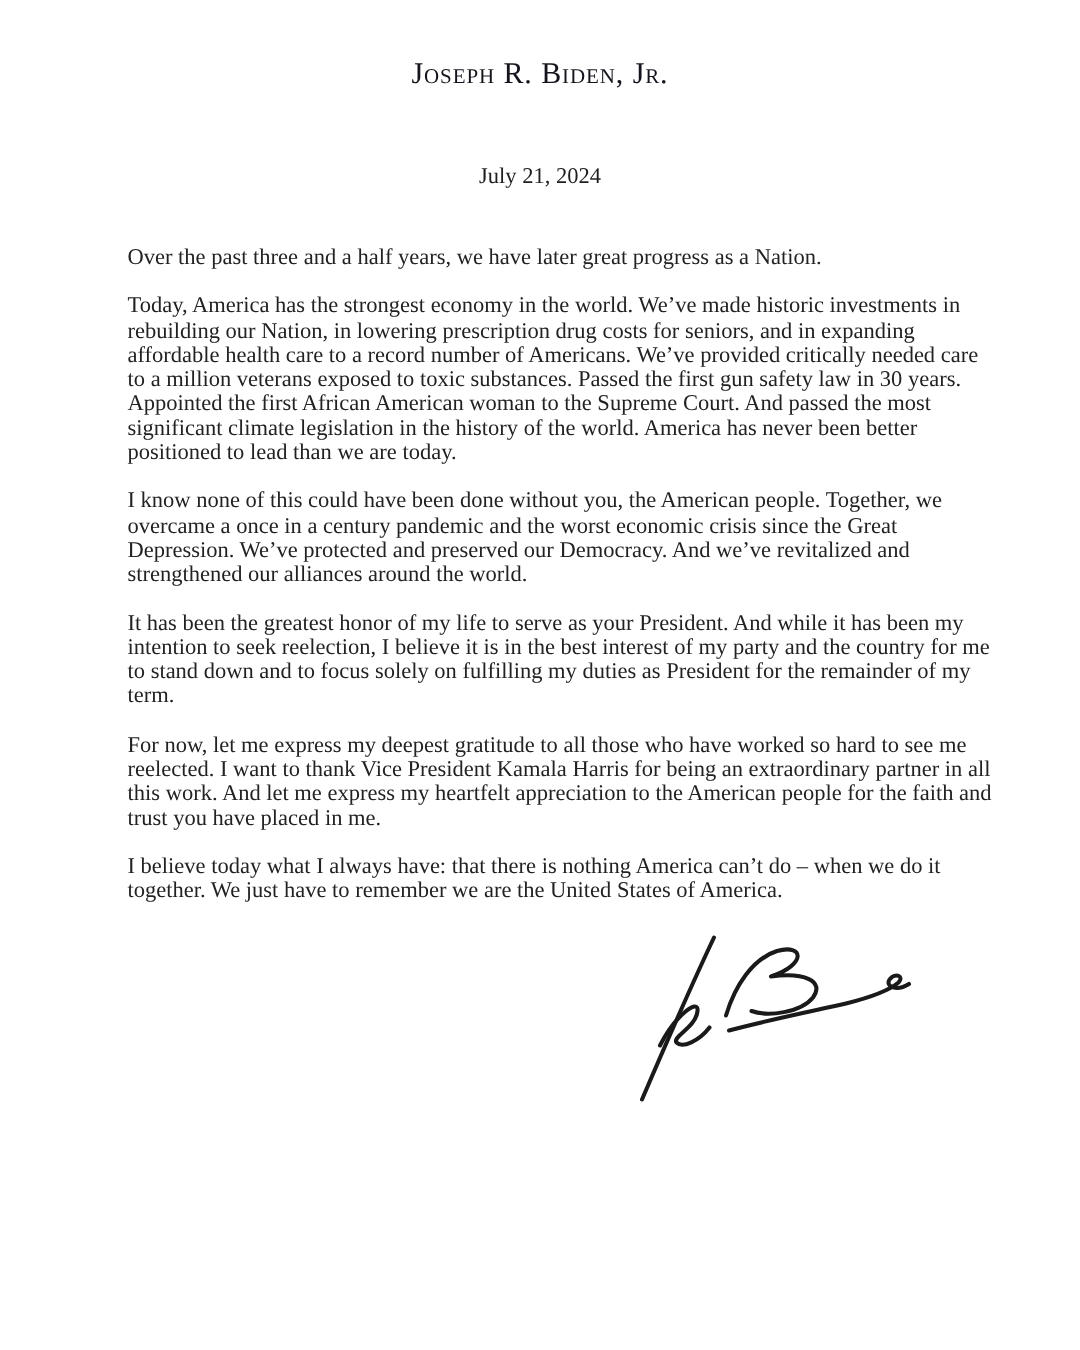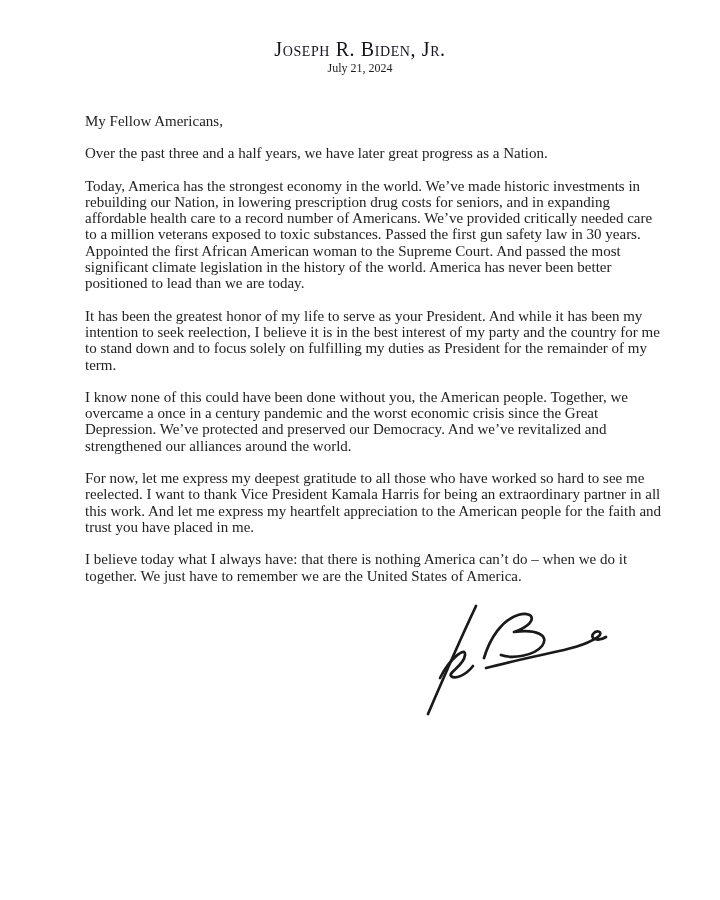--- a/index.html
+++ b/index.html
@@ -20,22 +20,23 @@
     padding-top: 38px;
     text-align: center;
   }
   .letterhead-name {
     font-variant-caps: small-caps;
     font-size: 20px;
     letter-spacing: 0.6px;
     color: #14141d;
   }
   .date-line {
+    margin-top: 49px;
     text-align: center;
-    font-size: 12px;
+    font-size: 15px;
     color: #1e1e1e;
   }
   .body-block {
     margin-top: 37px;
     margin-left: 85px;
     width: 585px;
     font-size: 15px;
     line-height: 16.3px;
     color: #222222;
   }
@@ -69,38 +70,37 @@
 <div class="page">
 
   <div class="letterhead">
     <span class="letterhead-name">Joseph R. Biden, Jr.</span>
   </div>
 
   <div class="date-line">July 21, 2024</div>
 
   <div class="body-block">
 
-    <p class="salutation">My Fellow Americans,</p>
 
     <p class="para">Over the past three and a half years, we have later great progress as a Nation.</p>
     <p class="para">Today, America has the strongest economy in the world. We’ve made historic investments in
 rebuilding our Nation, in lowering prescription drug costs for seniors, and in expanding
 affordable health care to a record number of Americans. We’ve provided critically needed care
 to a million veterans exposed to toxic substances. Passed the first gun safety law in 30 years.
 Appointed the first African American woman to the Supreme Court. And passed the most
 significant climate legislation in the history of the world. America has never been better
 positioned to lead than we are today.</p>
+    <p class="para">I know none of this could have been done without you, the American people. Together, we
+overcame a once in a century pandemic and the worst economic crisis since the Great
+Depression. We’ve protected and preserved our Democracy. And we’ve revitalized and
+strengthened our alliances around the world.</p>
     <p class="para">It has been the greatest honor of my life to serve as your President. And while it has been my
 intention to seek reelection, I believe it is in the best interest of my party and the country for me
 to stand down and to focus solely on fulfilling my duties as President for the remainder of my
 term.</p>
-    <p class="para">I know none of this could have been done without you, the American people. Together, we
-overcame a once in a century pandemic and the worst economic crisis since the Great
-Depression. We’ve protected and preserved our Democracy. And we’ve revitalized and
-strengthened our alliances around the world.</p>
     <p class="para">For now, let me express my deepest gratitude to all those who have worked so hard to see me
 reelected. I want to thank Vice President Kamala Harris for being an extraordinary partner in all
 this work. And let me express my heartfelt appreciation to the American people for the faith and
 trust you have placed in me.</p>
     <p class="para">I believe today what I always have: that there is nothing America can’t do – when we do it
 together. We just have to remember we are the United States of America.</p>
 
     <div class="signature-wrap">
       <svg viewBox="0 0 230 118" width="230" height="118">
 

